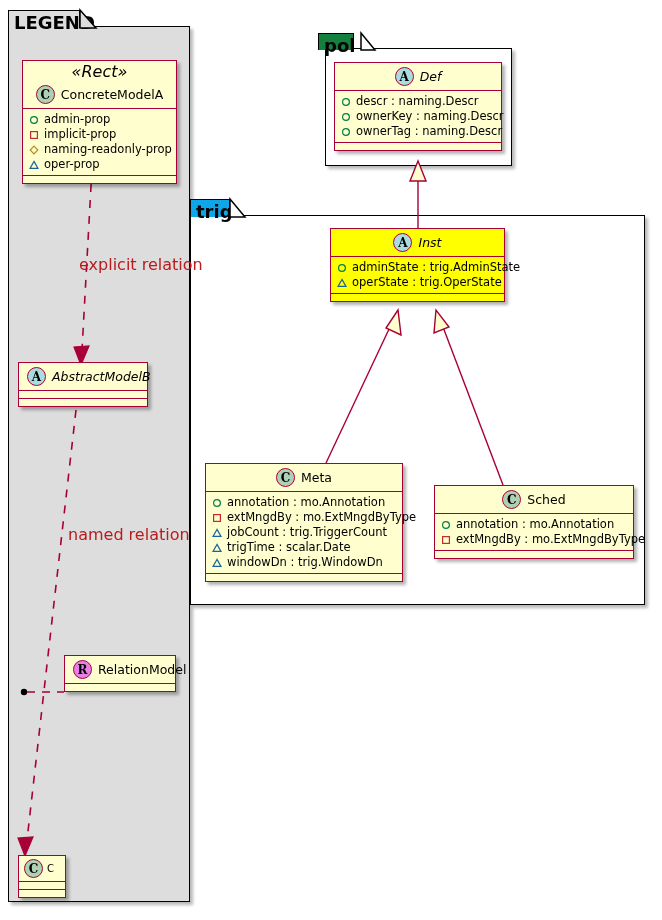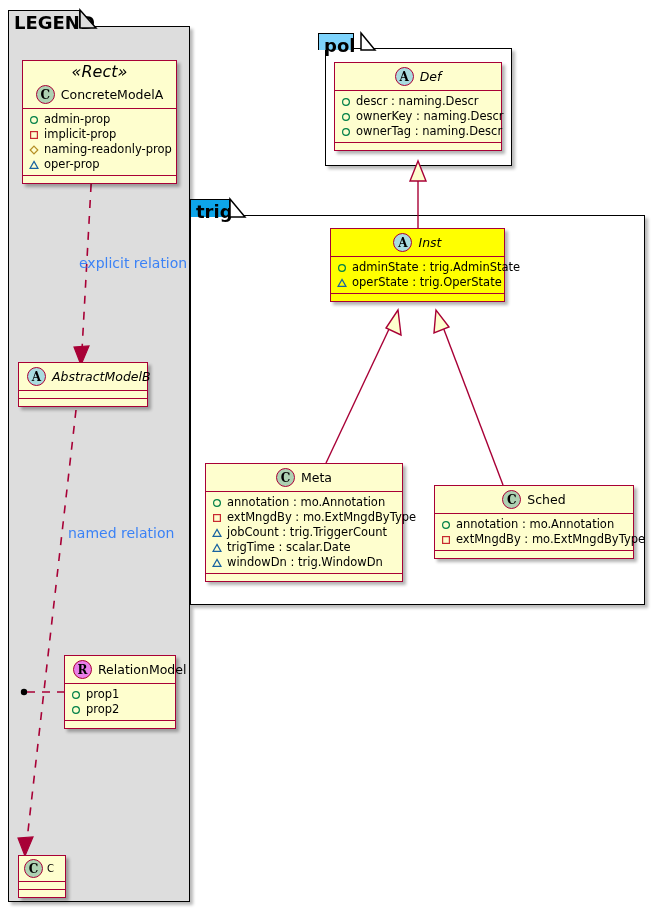--- a/index.html
+++ b/index.html
@@ -120,42 +120,42 @@
   .badge.c { background: #add1b2; border: 1.5px solid #a80036; color: #000; }
   .badge.a { background: #a9dcdf; border: 1.5px solid #a80036; color: #000; }
   .badge.r { background: #e97ee9; border: 1.5px solid #a80036; color: #000; }
 
   
   .vis { width: 10px; height: 10px; flex: 0 0 auto; display:inline-block; }
 
   
   .edge-label {
     position: absolute;
-    font-size: 14px;
-    color: #3b82f6;
+    font-size: 16px;
+    color: #b91c1c;
     white-space: nowrap;
     z-index: 8;
   }
 </style>
 </head>
 <body>
 
 <div id="canvas">
 
   <div class="pkg legend-frame" style="left:8px; top:26px; width:182px; height:876px;"></div>
   <div class="pkg-tab" style="left:8px; top:10px; width:72px; height:18px; background:#dddddd;">
     <span>LEGEND</span>
   </div>
 
   <svg class="edges" style="z-index:3;">
     <polygon points="80,10 96,28 80,28" fill="#dddddd" stroke="#000000" stroke-width="1.5"></polygon>
   </svg>
 
   <div class="pkg" style="left:325px; top:48px; width:187px; height:118px;"></div>
-  <div class="pkg-tab" style="left:318px; top:33px; width:36px; height:17px; background:#7dd3fc;">
+  <div class="pkg-tab" style="left:318px; top:33px; width:36px; height:17px; background:#15803d;">
     <span>pol</span>
   </div>
   <svg class="edges" style="z-index:3;">
     <polygon points="361,33 375,50 361,50" fill="#ffffff" stroke="#000000" stroke-width="1.5"></polygon>
   </svg>
 
   <div class="pkg" style="left:190px; top:215px; width:455px; height:390px;"></div>
   <div class="pkg-tab" style="left:190px; top:199px; width:40px; height:18px; background:#0ea5e9;">
     <span>trig</span>
   </div>
@@ -239,34 +239,20 @@
     </div>
     <div class="cls-body empty"></div>
     <div class="cls-foot"></div>
   </div>
 
   <div class="cls" style="left:64px; top:655px; width:112px;">
     <div class="cls-head left">
       <span class="badge r">R</span>
       <span class="cls-name">RelationModel</span>
     </div>
-    <div class="cls-body">
-      <div class="attr">
-        <svg class="vis" viewBox="0 0 10 10">
-          <circle cx="5" cy="5" r="3.4" fill="none" stroke="#038048" stroke-width="1.2"></circle>
-          </svg>
-        <span>prop1</span>
-      </div>
-      <div class="attr">
-        <svg class="vis" viewBox="0 0 10 10">
-          <circle cx="5" cy="5" r="3.4" fill="none" stroke="#038048" stroke-width="1.2"></circle>
-          </svg>
-        <span>prop2</span>
-      </div>
-    </div>
     <div class="cls-foot"></div>
   </div>
 
   <div class="cls" style="left:18px; top:855px; width:48px;">
     <div class="cls-head left" style="padding:3px 5px 3px 5px; gap:4px;">
       <span class="badge c">C</span>
       <span class="cls-name tiny">C</span>
     </div>
     <div class="cls-body empty"></div>
     <div class="cls-foot"></div>

